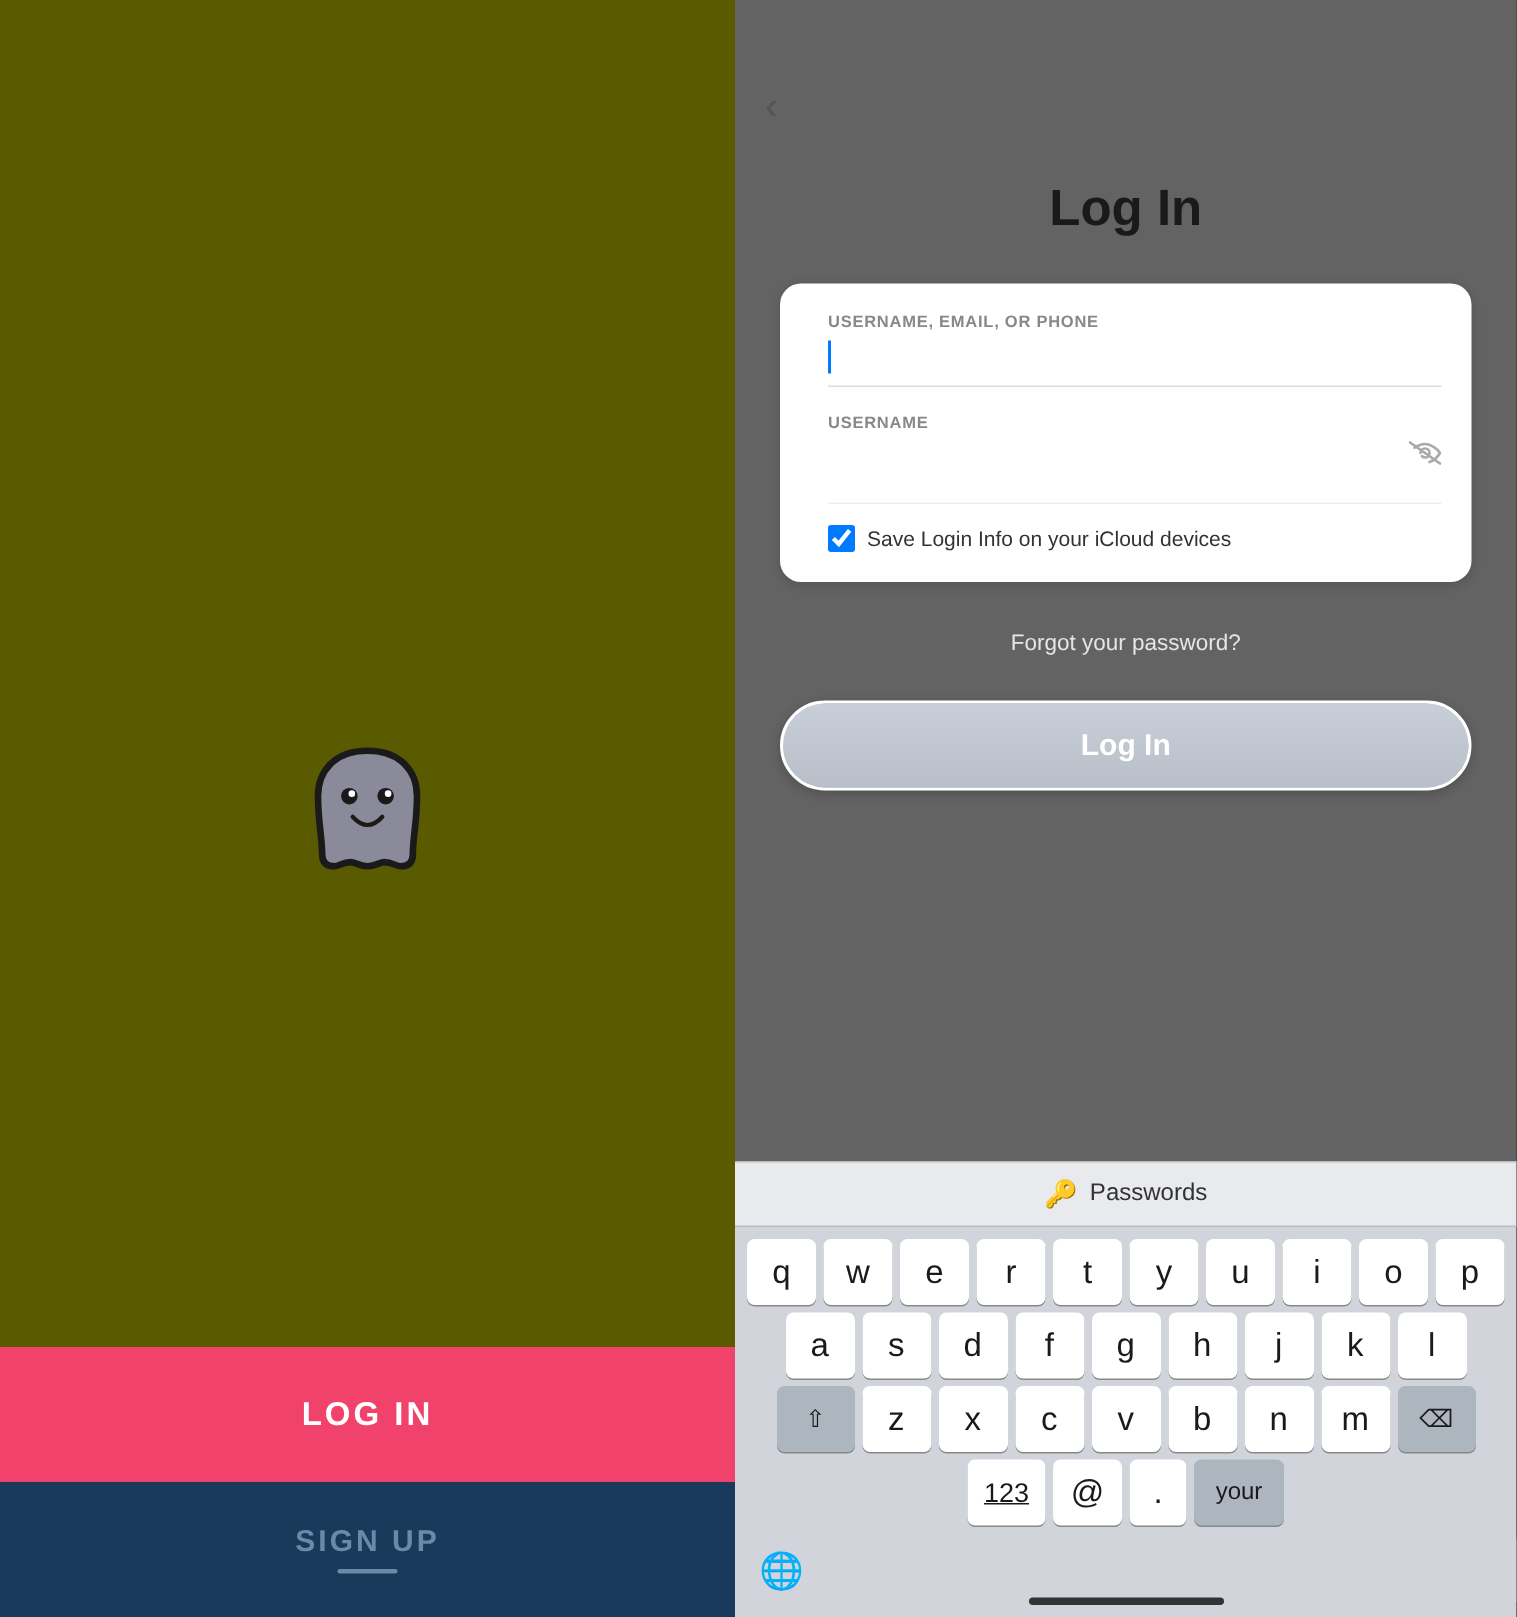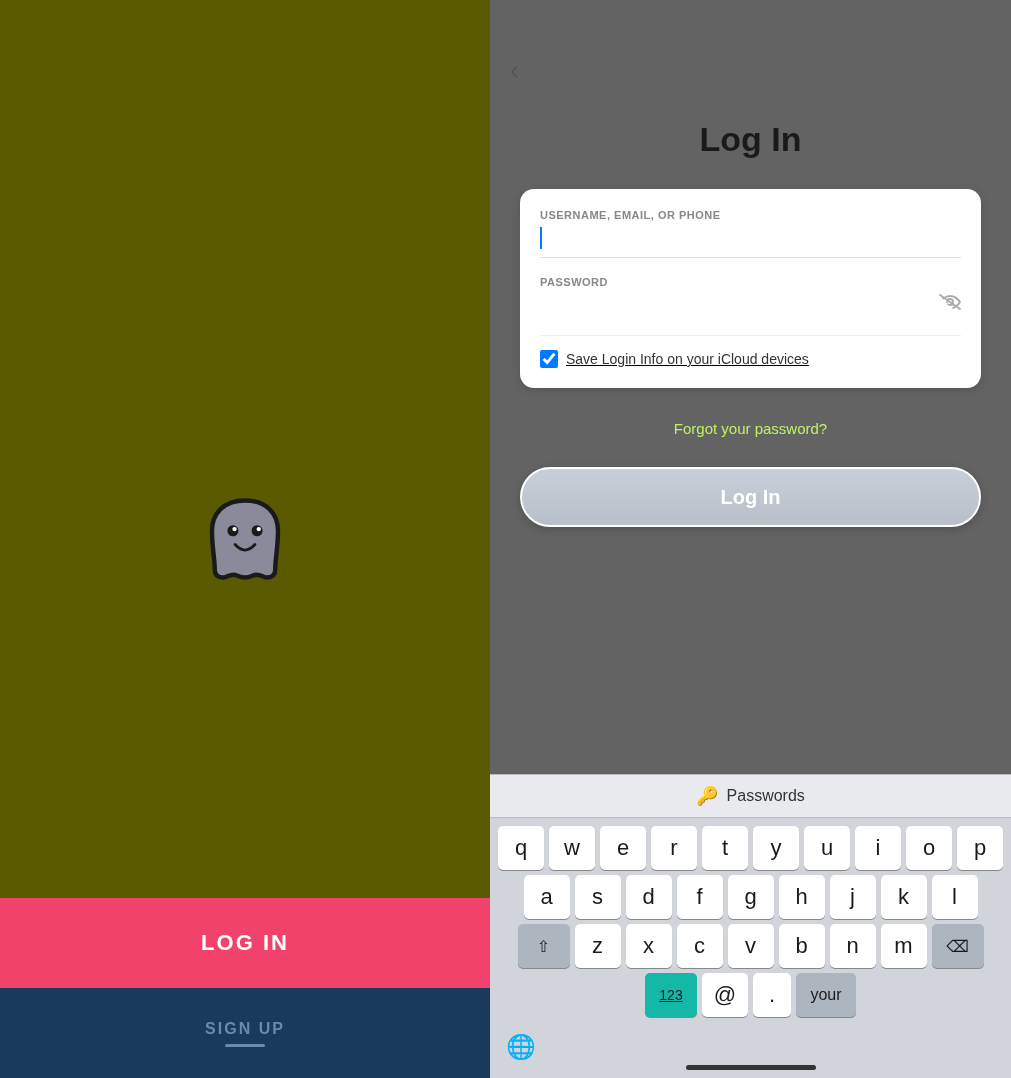--- a/index.html
+++ b/index.html
@@ -43,21 +43,21 @@
       align-items: center;
       justify-content: center;
       text-transform: uppercase;
     }
     .left-panel .signup-btn {
       width: 100%;
       height: 90px;
       background-color: #1a3a5c;
       border: none;
       color: #6a8aaa;
-      font-size: 16px;
+      font-size: 20px;
       font-weight: 700;
       letter-spacing: 2px;
       cursor: pointer;
       display: flex;
       align-items: center;
       justify-content: center;
       flex-direction: column;
       gap: 6px;
       text-transform: uppercase;
     }
@@ -112,21 +112,21 @@
       color: #1a1a1a;
       margin-bottom: 30px;
       text-align: center;
     }
 
     
     .form-card {
       width: 100%;
       background: white;
       border-radius: 14px;
-      padding: 20px 20px 20px 20px;
+      padding: 20px 20px 20px 32px;
       margin-bottom: 18px;
       box-shadow: 0 2px 8px rgba(0,0,0,0.15);
     }
 
     .field-label {
       font-size: 11px;
       font-weight: 600;
       color: #888;
       letter-spacing: 0.5px;
       margin-bottom: 6px;
@@ -181,38 +181,37 @@
       border-top: 1px solid #eee;
       margin: 12px 0;
     }
 
     
     .checkbox-row {
       display: flex;
       align-items: center;
       gap: 8px;
       margin-top: 14px;
-      text-decoration: underline;
     }
 
     .icloud-checkbox {
       width: 18px;
       height: 18px;
       accent-color: #007aff;
       cursor: pointer;
     }
 
     .icloud-label {
       font-size: 14px;
       color: #333;
     }
 
     
     .forgot-link {
-      color: #bef264;
+      color: #e5e5e5;
       font-size: 15px;
       text-decoration: none;
       margin-top: 14px;
       cursor: pointer;
       text-align: right;
     }
 
     
     .login-action-btn {
       width: 100%;
@@ -295,24 +294,24 @@
       max-width: 52px;
     }
 
     .key.backspace {
       background: #adb5be;
       min-width: 46px;
       max-width: 52px;
     }
 
     .key.num {
-      background: #14b8a6;
+      background: #ffffff;
       min-width: 44px;
       max-width: 52px;
-      font-size: 14px;
+      font-size: 18px;
       text-decoration: underline;
     }
 
     .key.space-bar {
       flex: 4;
       max-width: 200px;
       font-size: 16px;
     }
 
     .key.at-key {
@@ -400,21 +399,21 @@
   <div class="right-content">
     <h1 class="page-title">Log In</h1>
 
     <div class="form-card">
 
       <div class="field-label">USERNAME, EMAIL, OR PHONE</div>
       <div class="field-input-wrapper">
         <span class="cursor-line"></span>
       </div>
 
-      <div class="field-label">PASSWORD</div>
+      <div class="field-label">USERNAME</div>
       <div class="field-input-wrapper" style="margin-bottom:0; border-bottom:none;">
         <input type="password" class="field-input" style="flex: 1 1 0%;">
         <span class="eye-icon">
           
           <svg width="22" height="16" viewBox="0 0 22 16" fill="none" xmlns="http://www.w3.org/2000/svg">
             <path d="M1 1 L21 15 M4 4.5 C5.5 3.5 8 2 11 2 C15 2 19 5 21 8 C19.5 10.5 17 13 14 14 M8 8 C8 6.3 9.3 5 11 5 C12.7 5 14 6.3 14 8 C14 9.7 12.7 11 11 11 C10.2 11 9.5 10.7 9 10.2" stroke="#aaa" stroke-width="1.8" stroke-linecap="round"></path>
           </svg>
         </span>
       </div>
 

